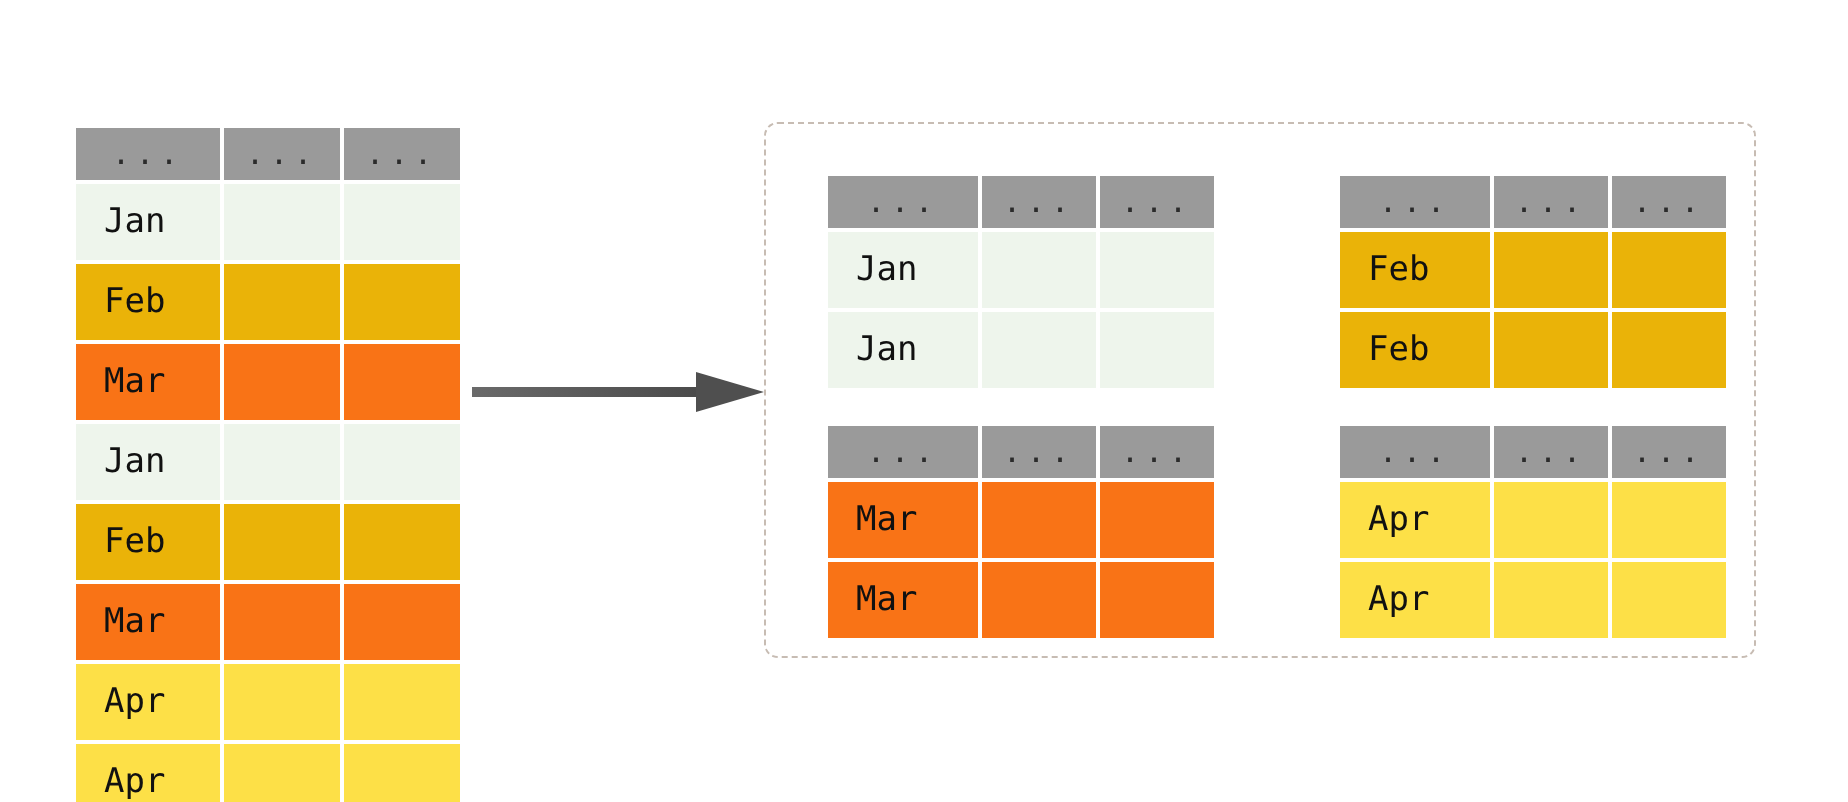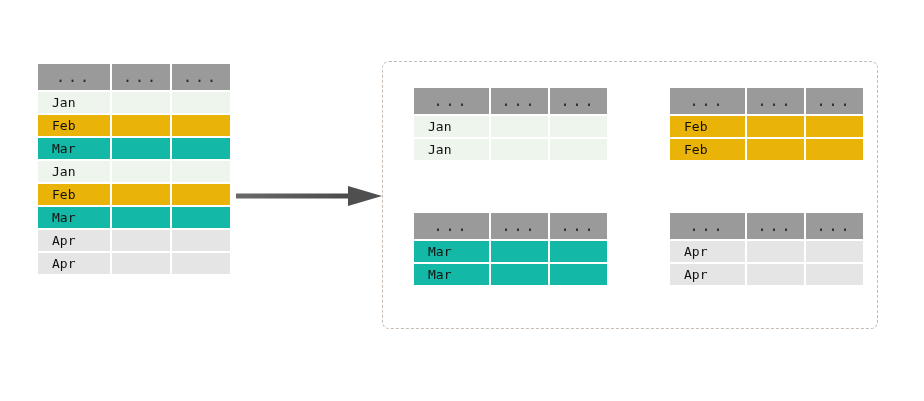--- a/index.html
+++ b/index.html
@@ -40,37 +40,37 @@
     letter-spacing: 3px;
     font-family: "DejaVu Sans Mono", monospace;
     font-size: 15px;
     color: #2b2b2b;
     line-height: 10px;
     position: relative;
     top: -4px;
   }
   .tbl td {
     padding: 0;
-    height: 21px;
+    height: 38px;
     font-family: "DejaVu Sans Mono", monospace;
-    font-size: 13px;
+    font-size: 17px;
     color: #111111;
     text-align: left;
     padding-left: 14px;
     white-space: nowrap;
   }
   .tbl td.blank {
     padding-left: 0;
   }
 
   
   .m-jan { background: #eef5ec; }
   .m-feb { background: #eab308; }
-  .m-mar { background: #14b8a6; }
-  .m-apr { background: #e5e5e5; }
+  .m-mar { background: #f97316; }
+  .m-apr { background: #fde047; }
 
   
   #source-table {
     left: 36px;
     top: 62px;
   }
   #source-table col.c1 { width: 72px; }
   #source-table col.c2 { width: 58px; }
   #source-table col.c3 { width: 58px; }
 

